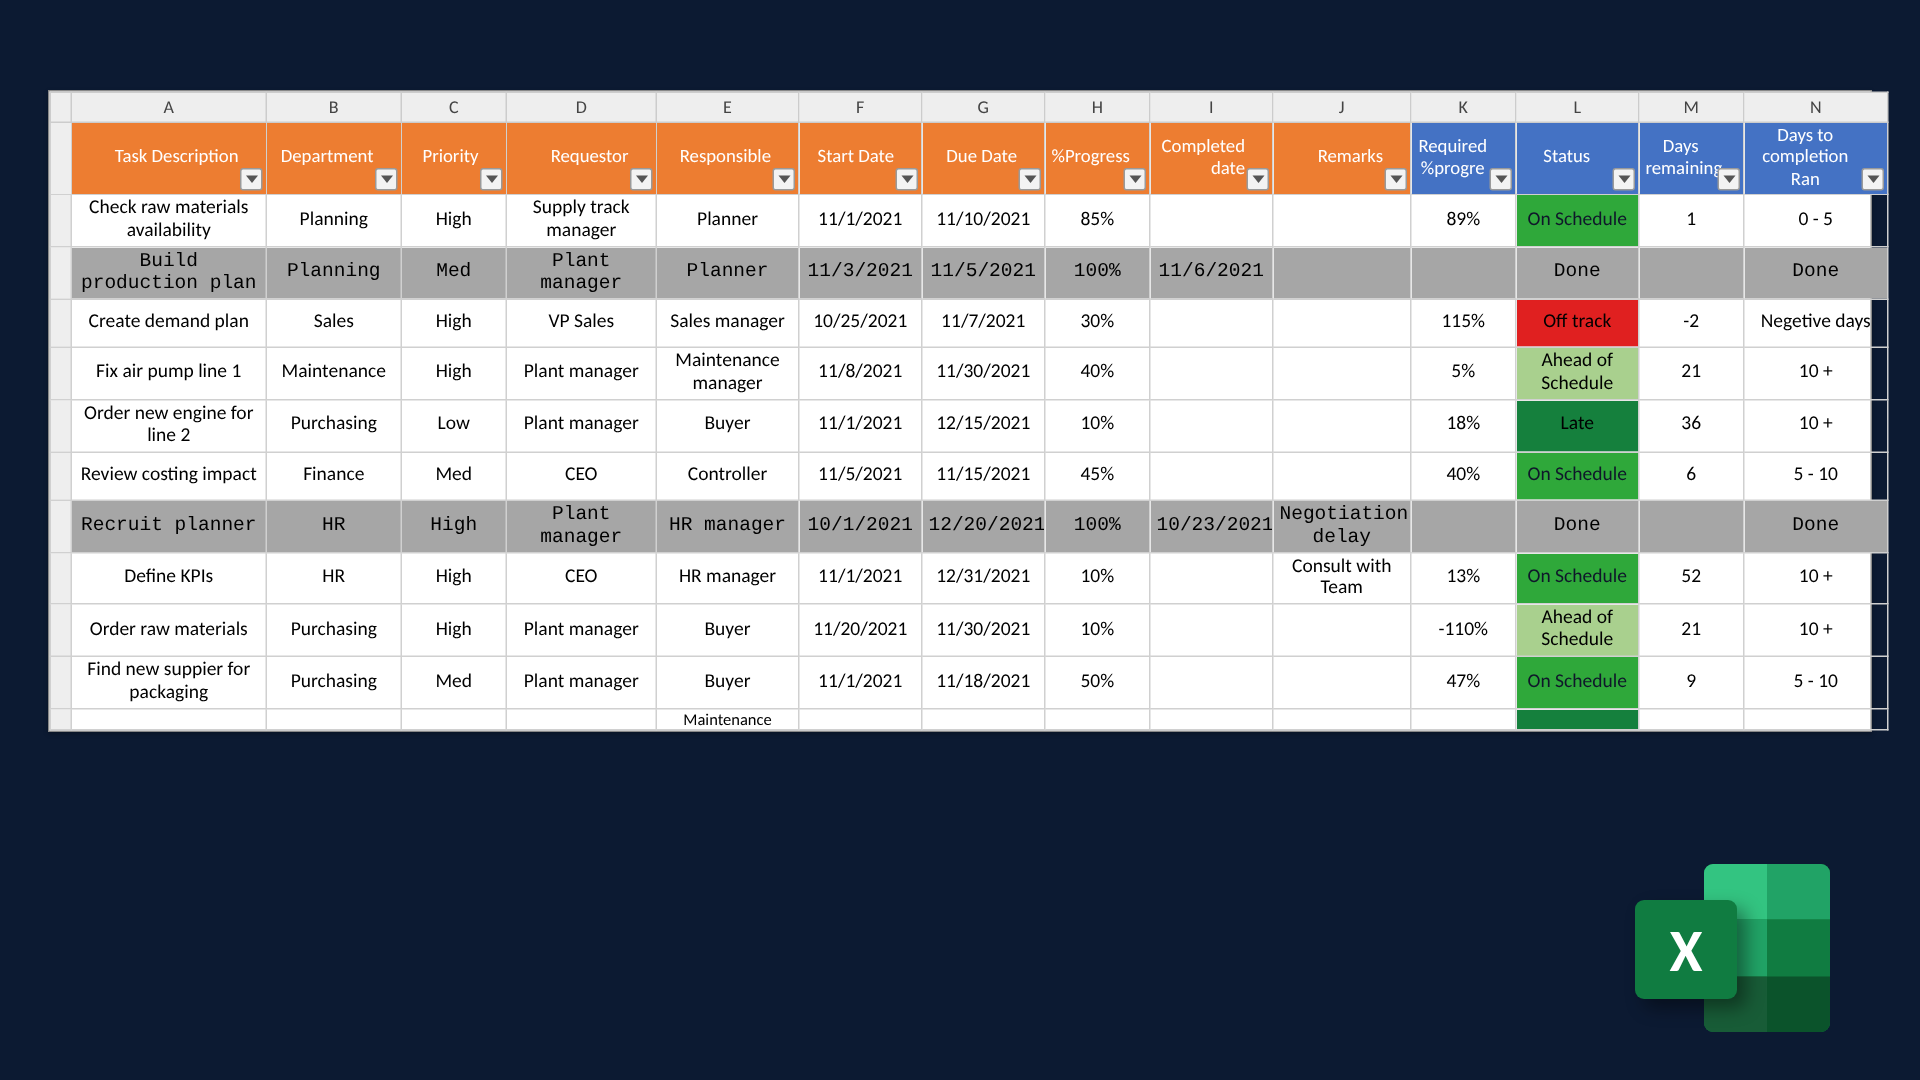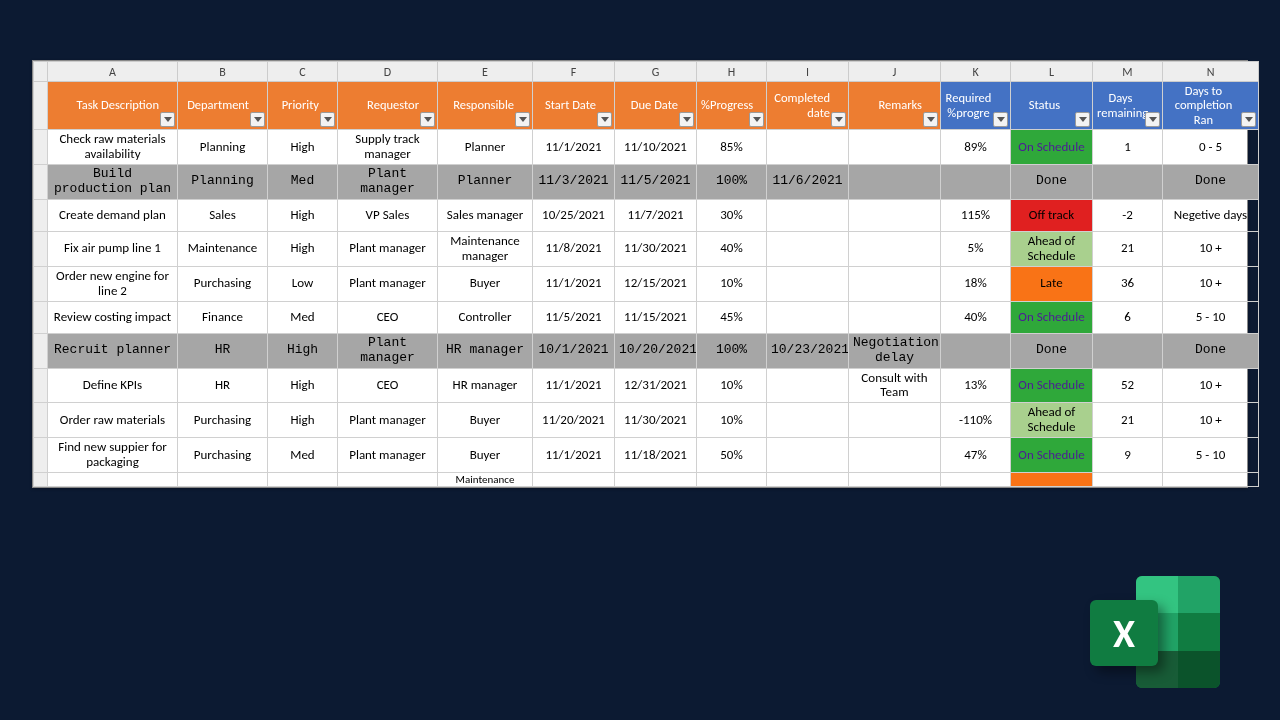--- a/index.html
+++ b/index.html
@@ -65,23 +65,23 @@
   }
   .filter-btn::after {
     content: "";
     border-left: 4px solid transparent;
     border-right: 4px solid transparent;
     border-top: 5px solid #555;
   }
   .cell { white-space: normal; line-height: 1.15; padding: 2px 4px; }
   .done-row td { background: #a6a6a6; font-family: Liberation Mono, monospace; }
   .done-row td.rowhead { background: #eee; }
-  .status-green    { background: #2fa83a; color: #4c1d95; }
+  .status-green    { background: #2fa83a; color: #0f172a; }
   .status-red      { background: #e02020; color: #000; margin-left: 27px; }
-  .status-yellow   { background: #f97316; color: #000; }
+  .status-yellow   { background: #15803d; color: #000; }
   .status-ltgreen  { background: #a9d08e; color: #000; }
   .clip-row { height: 10px !important; }
   .clip-row td { height: 10px !important; overflow: hidden; vertical-align: top; font-size: 11px; }
 
   
   .excel-icon {
     position: absolute;
     right: 60px; bottom: 28px;
     width: 130px; height: 120px;
   }
@@ -269,21 +269,21 @@
           <td class="cell">5 - 10</td>
         </tr>
         <tr class="done-row">
           <td class="rowhead"></td>
           <td class="cell">Recruit planner</td>
           <td class="cell">HR</td>
           <td class="cell">High</td>
           <td class="cell">Plant manager</td>
           <td class="cell">HR manager</td>
           <td class="cell">10/1/2021</td>
-          <td class="cell">10/20/2021</td>
+          <td class="cell">12/20/2021</td>
           <td class="cell">100%</td>
           <td class="cell">10/23/2021</td>
           <td class="cell">Negotiations delay</td>
           <td class="cell"></td>
           <td class="cell">Done</td>
           <td class="cell"></td>
           <td class="cell">Done</td>
         </tr>
         <tr>
           <td class="rowhead"></td>

